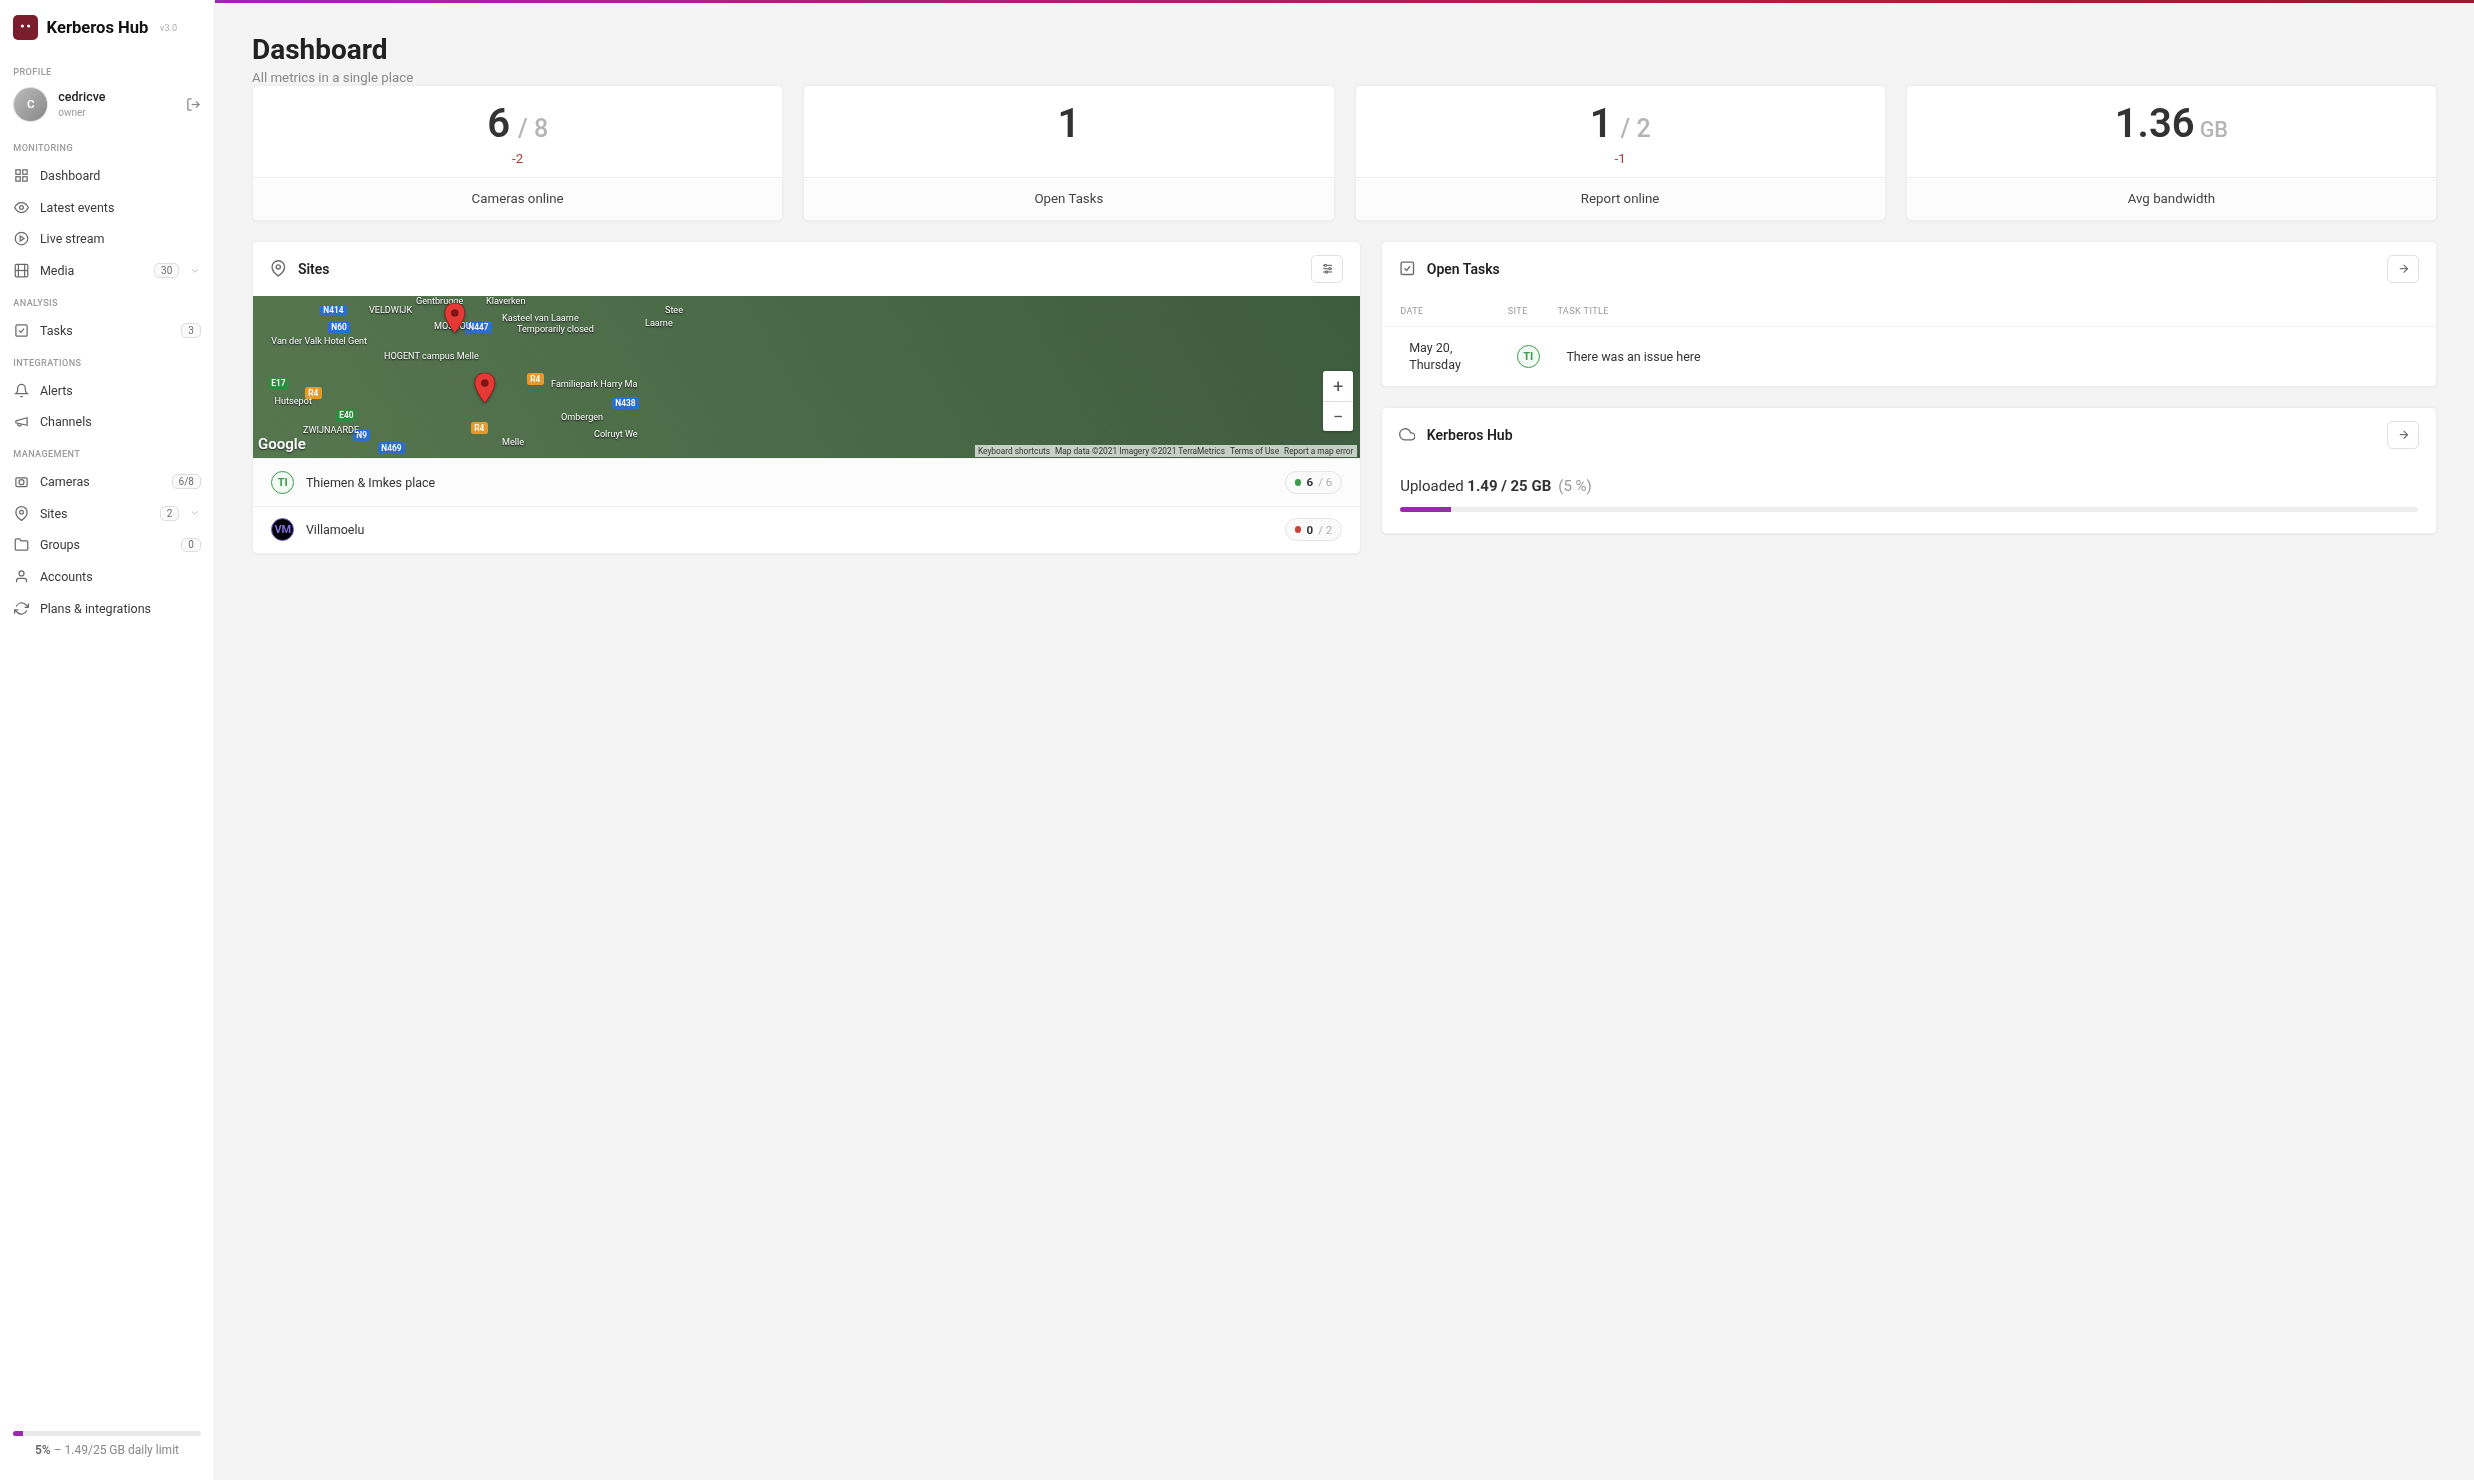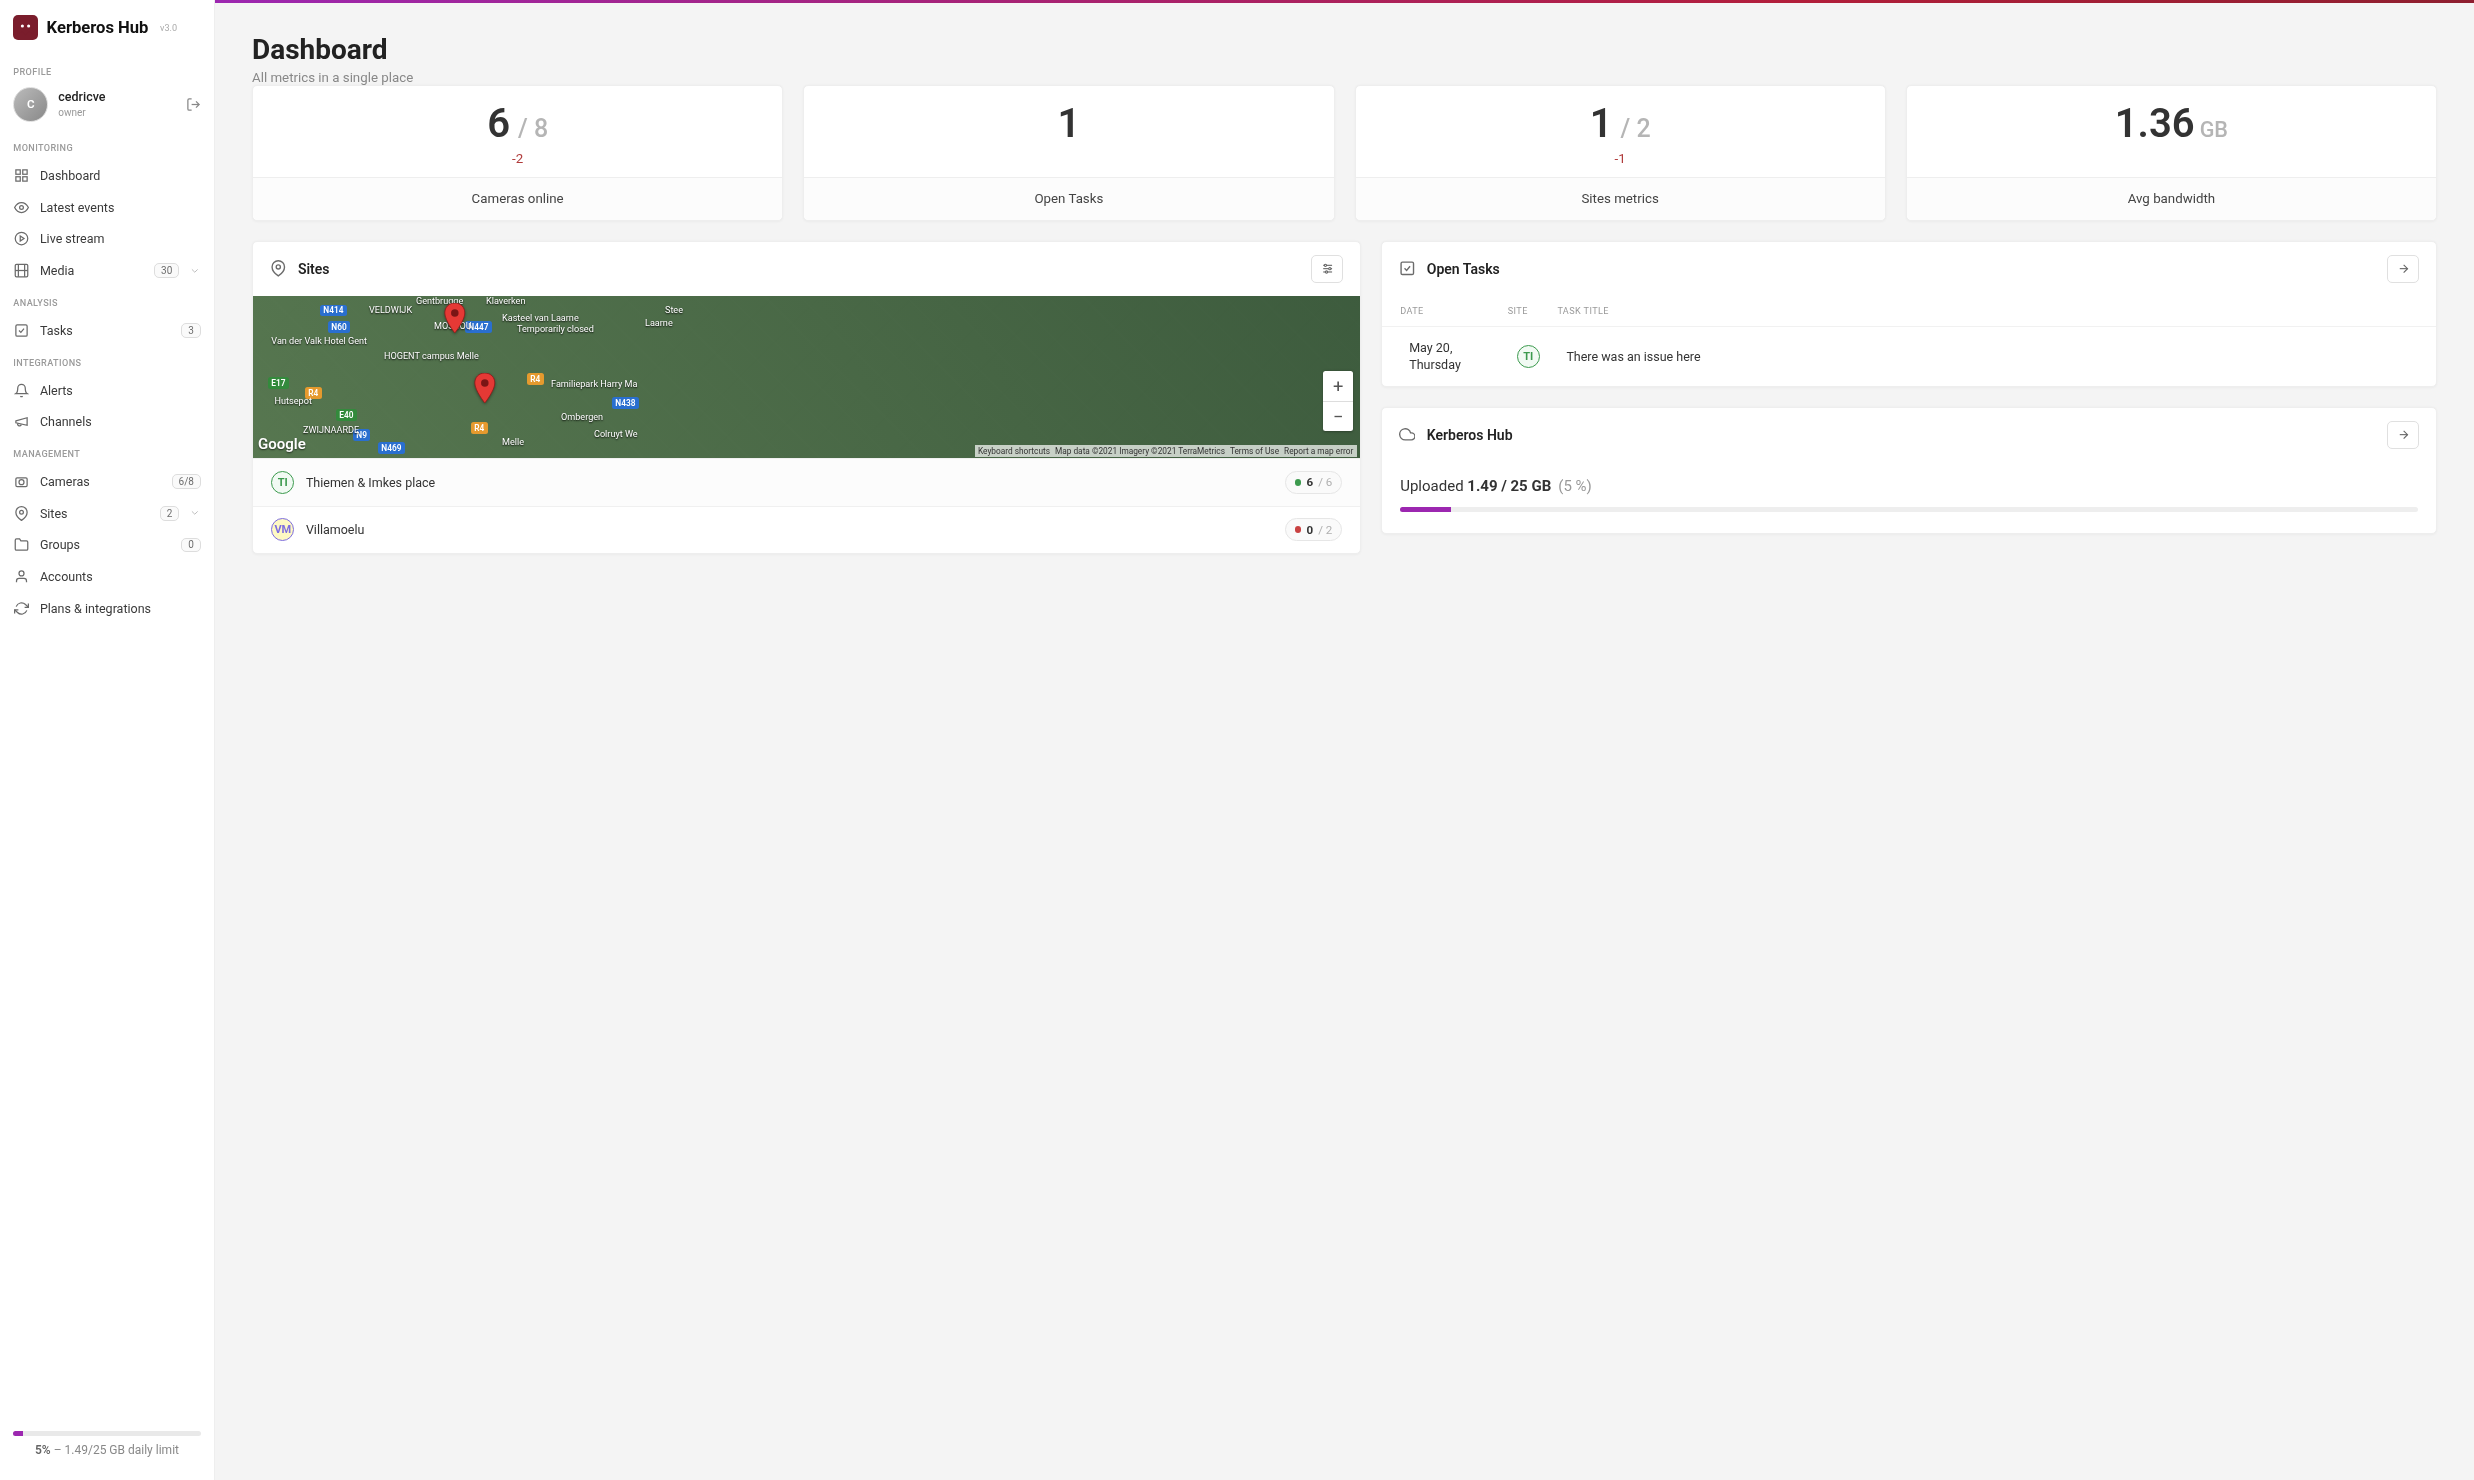--- a/index.html
+++ b/index.html
@@ -158,21 +158,21 @@
 .site-row{
   display:flex;align-items:center;padding:11.6px 18.3px;gap:11.6px;
   border-top:0.8px solid #f0f0f0;color:#333;font-size:12.5px;
 }
 .site-row:nth-child(odd){background:#fcfcfc;}
 .site-avatar{
   width:23px;height:23px;border-radius:50%;display:flex;align-items:center;justify-content:center;
   font-size:11px;font-weight:700;
 }
 .site-avatar.green{border:1.7px solid #3c9a4e;color:#3c9a4e;background:#f1faf3;}
-.site-avatar.purple{border:1.7px solid #7d6de0;color:#7d6de0;background:#fef9c3;}
+.site-avatar.purple{border:1.7px solid #7d6de0;color:#7d6de0;background:#000000;}
 .site-name{flex:1;}
 .site-status{
   display:flex;align-items:center;gap:5px;border:0.8px solid #e6e6e6;border-radius:13.3px;
   padding:3.3px 8.3px;font-size:11.6px;background:#fafafa;
 }
 .dot{width:6.7px;height:6.7px;border-radius:50%;}
 .dot.green{background:#3c9a4e;}
 .dot.red{background:#c94141;}
 .site-status .denom{color:#b0b0b0;}
 
@@ -397,21 +397,21 @@
           <div class="stat-main"><span>1</span></div>
           <div class="stat-delta" style="visibility:hidden">.</div>
         </div>
         <div class="stat-footer">Open Tasks</div>
       </div>
       <div class="stat-card">
         <div class="stat-body">
           <div class="stat-main"><span>1</span><span class="denom"> / 2</span></div>
           <div class="stat-delta">-1</div>
         </div>
-        <div class="stat-footer">Sites metrics</div>
+        <div class="stat-footer">Report online</div>
       </div>
       <div class="stat-card">
         <div class="stat-body">
           <div class="stat-main"><span>1.36</span><span class="unit">GB</span></div>
           <div class="stat-delta" style="visibility:hidden">.</div>
         </div>
         <div class="stat-footer">Avg bandwidth</div>
       </div>
     </div>
 

